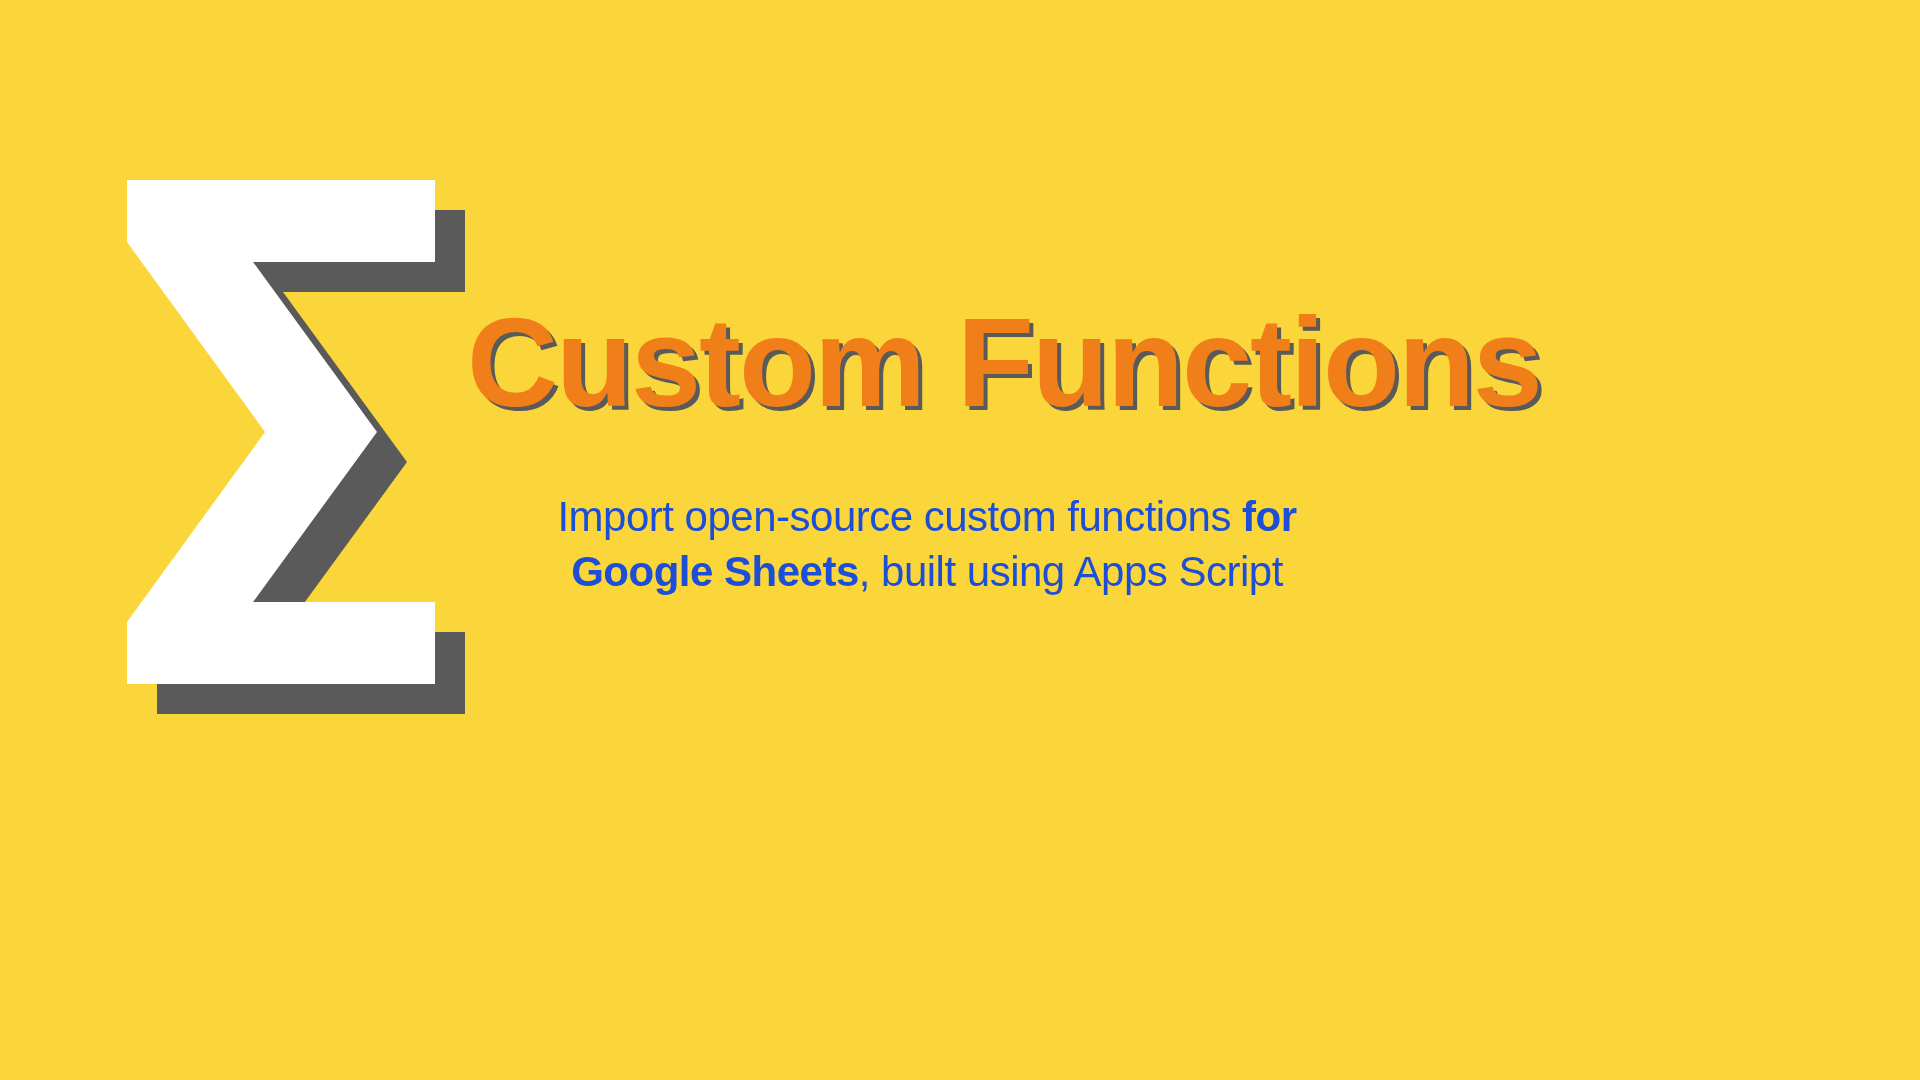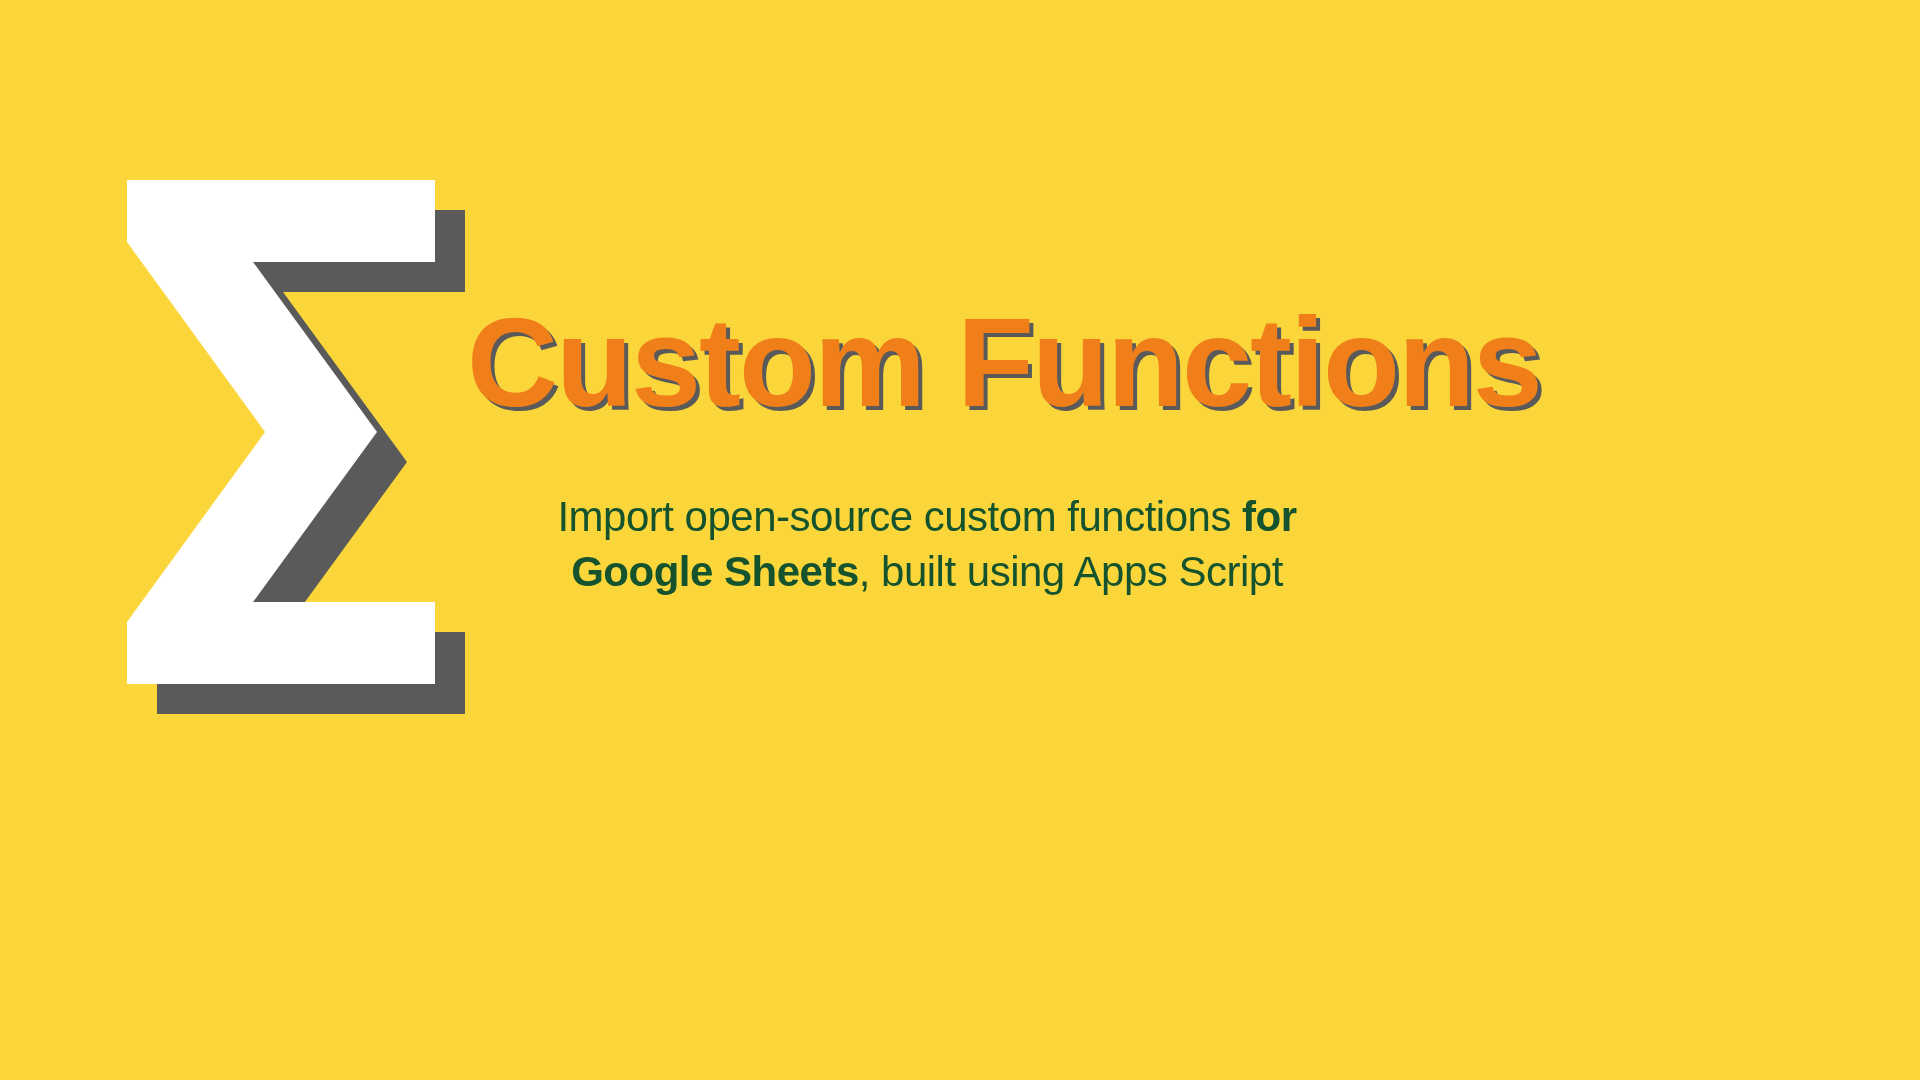--- a/index.html
+++ b/index.html
@@ -61,21 +61,21 @@
 
   
   .subtitle {
     position: absolute;
     left: 480px;
     top: 490px;
     width: 870px;
     font-size: 42px;
     line-height: 1.3;
     font-weight: 400;
-    color: #14532d;
+    color: #1d4ed8;
     text-align: center;
     letter-spacing: -0.5px;
   }
   .subtitle b {
     font-weight: 700;
   }
 </style>
 </head>
 <body>
 

